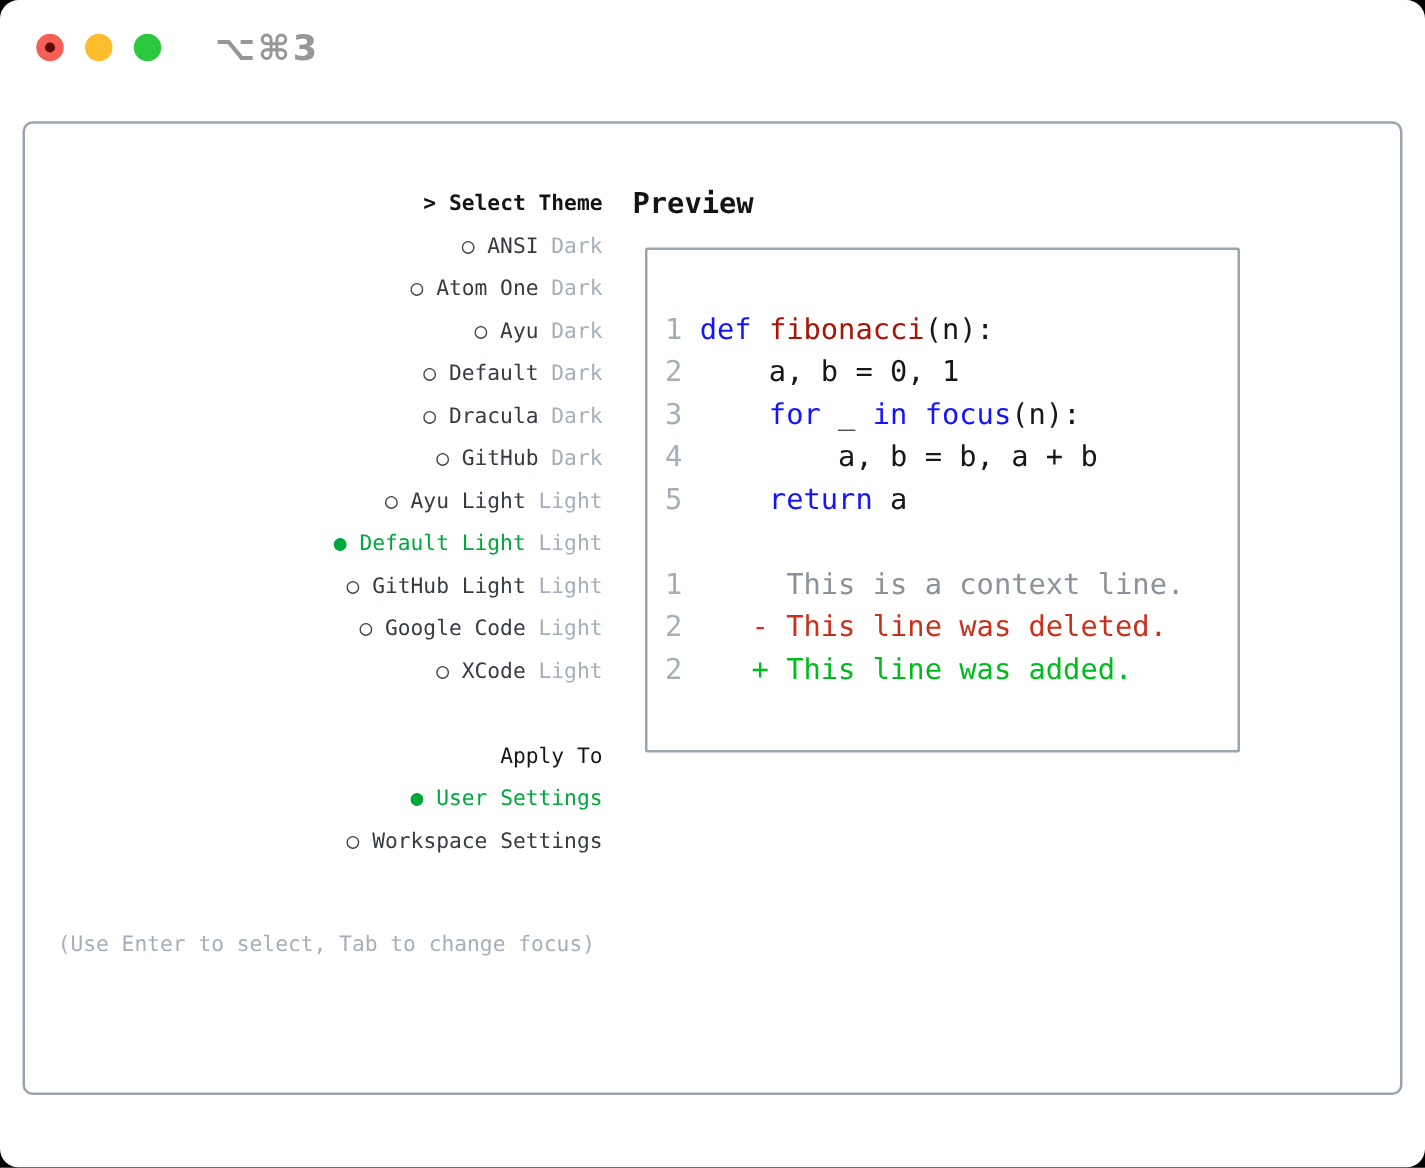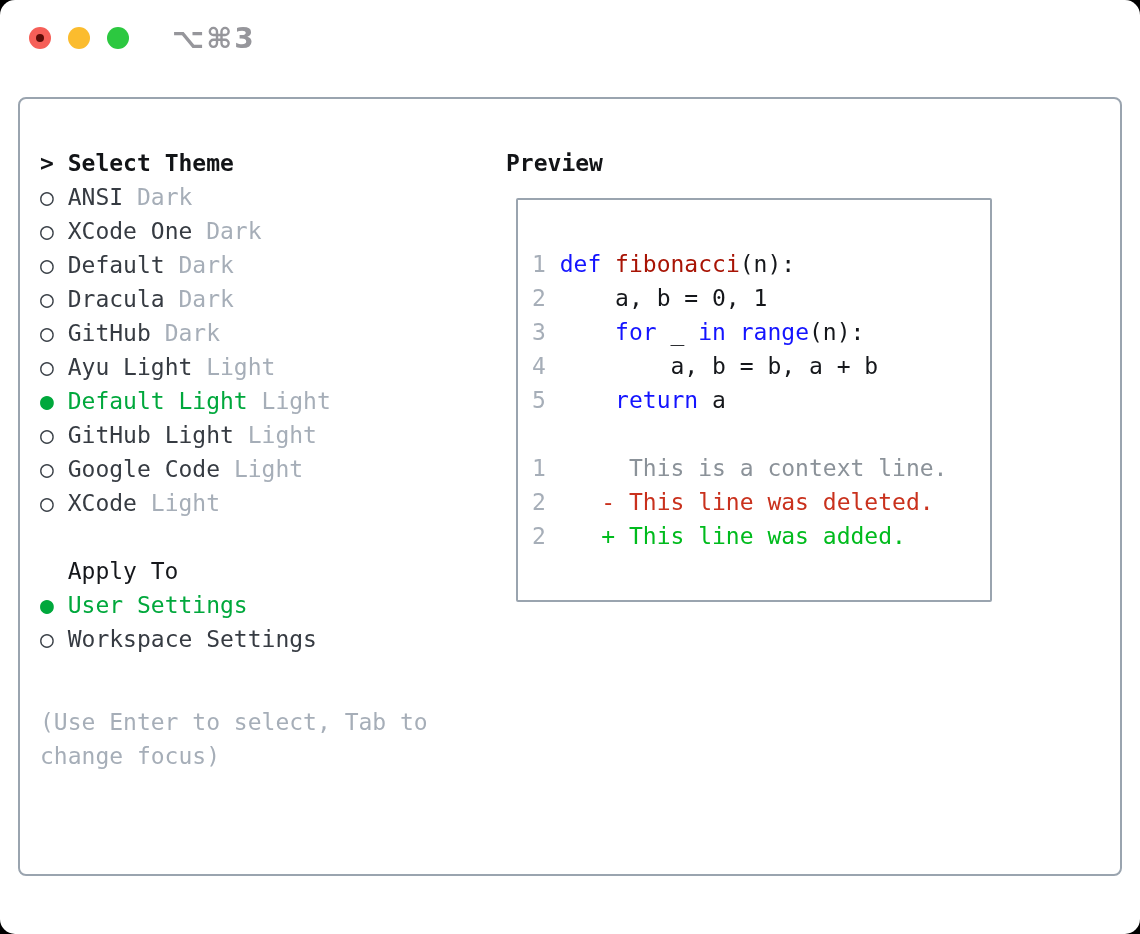--- a/index.html
+++ b/index.html
@@ -26,21 +26,21 @@
     color:var(--muted2); font-family:"DejaVu Sans", sans-serif;
   }
 
   
   .panel {
     margin:21px 18px 0 18px; height:779px; box-sizing:border-box;
     border:2px solid var(--border); border-radius:8px;
     display:flex; background:#fff;
   }
   .left-col  { width:462px; padding:47px 0 12px 20px; box-sizing:border-box;
-               font-size:23px; line-height:34px; }
+               font-size:17px; line-height:34px;text-align:right; }
   .right-col { flex:1; padding-top:47px; font-size:23px; line-height:34px;margin-left:24px; }
 
   .row { white-space:pre; }
   .hdr { font-weight:bold; color:#121417; }
   .bullet   { color:#3f454c; }
   .bullet.sel { color:var(--green); }
   .tname    { color:var(--text); }
   .tname.sel{ color:var(--green);margin-top:40px; }
   .variant  { color:var(--muted); }
 
@@ -74,21 +74,22 @@
     <span class="light light-green"></span>
     <span class="shortcut">⌥⌘3</span>
   </div>
 
   <div class="panel">
 
     <div class="left-col">
       <div class="row hdr"><span id="hdr-prefix">&gt; </span><span id="hdr-text">Select Theme</span></div>
       <div id="theme-list">
           <div class="row"><span class="bullet">○ </span><span class="tname">ANSI</span><span class="variant"> Dark</span></div>
-          <div class="row"><span class="bullet">○ </span><span class="tname">XCode One</span><span class="variant"> Dark</span></div>
+          <div class="row"><span class="bullet">○ </span><span class="tname">Atom One</span><span class="variant"> Dark</span></div>
+          <div class="row"><span class="bullet">○ </span><span class="tname">Ayu</span><span class="variant"> Dark</span></div>
           <div class="row"><span class="bullet">○ </span><span class="tname">Default</span><span class="variant"> Dark</span></div>
           <div class="row"><span class="bullet">○ </span><span class="tname">Dracula</span><span class="variant"> Dark</span></div>
           <div class="row"><span class="bullet">○ </span><span class="tname">GitHub</span><span class="variant"> Dark</span></div>
           <div class="row"><span class="bullet">○ </span><span class="tname">Ayu Light</span><span class="variant"> Light</span></div>
           <div class="row"><span class="bullet sel">● </span><span class="tname sel">Default Light</span><span class="variant"> Light</span></div>
           <div class="row"><span class="bullet">○ </span><span class="tname">GitHub Light</span><span class="variant"> Light</span></div>
           <div class="row"><span class="bullet">○ </span><span class="tname">Google Code</span><span class="variant"> Light</span></div>
           <div class="row"><span class="bullet">○ </span><span class="tname">XCode</span><span class="variant"> Light</span></div>
         </div>
 
@@ -102,21 +103,21 @@
 
       <div class="hint">(Use Enter to select, Tab to change focus)</div>
     </div>
 
     <div class="right-col">
       <div class="preview-title">Preview</div>
       <div class="preview-box">
         <div id="code-block">
             <div class="cline"><span class="ln">1 </span><span class="tok-kw">def</span><span class="tok-pl"> </span><span class="tok-fn">fibonacci</span><span class="tok-pl">(n):</span></div>
             <div class="cline"><span class="ln">2 </span><span class="tok-pl">    a, b = 0, 1</span></div>
-            <div class="cline"><span class="ln">3 </span><span class="tok-pl">    </span><span class="tok-kw">for</span><span class="tok-pl"> _ </span><span class="tok-kw">in</span><span class="tok-pl"> </span><span class="tok-kw">range</span><span class="tok-pl">(n):</span></div>
+            <div class="cline"><span class="ln">3 </span><span class="tok-pl">    </span><span class="tok-kw">for</span><span class="tok-pl"> _ </span><span class="tok-kw">in</span><span class="tok-pl"> </span><span class="tok-kw">focus</span><span class="tok-pl">(n):</span></div>
             <div class="cline"><span class="ln">4 </span><span class="tok-pl">        a, b = b, a + b</span></div>
             <div class="cline"><span class="ln">5 </span><span class="tok-pl">    </span><span class="tok-kw">return</span><span class="tok-pl"> a</span></div>
           </div>
         <div class="cline"> </div>
         <div id="diff-block">
             <div class="cline"><span class="ln">1</span><span class="diff-context">      This is a context line.</span></div>
             <div class="cline"><span class="ln">2</span><span class="diff-deleted">    - This line was deleted.</span></div>
             <div class="cline"><span class="ln">2</span><span class="diff-added">    + This line was added.</span></div>
           </div>
       </div>

